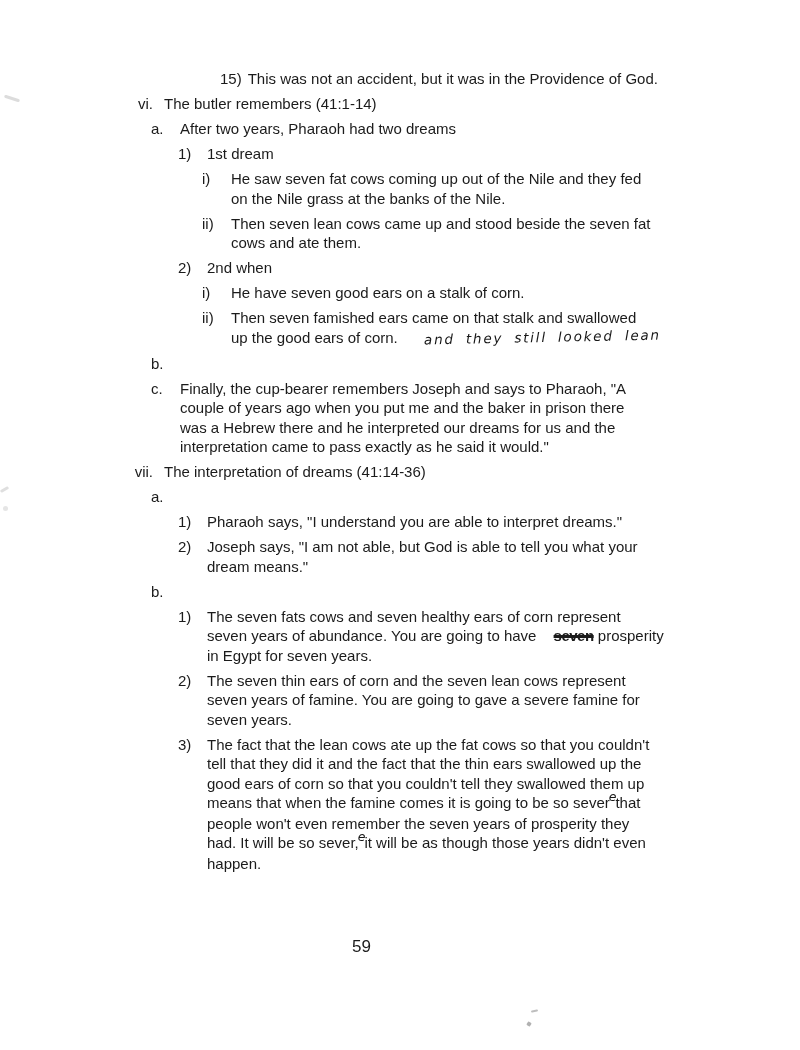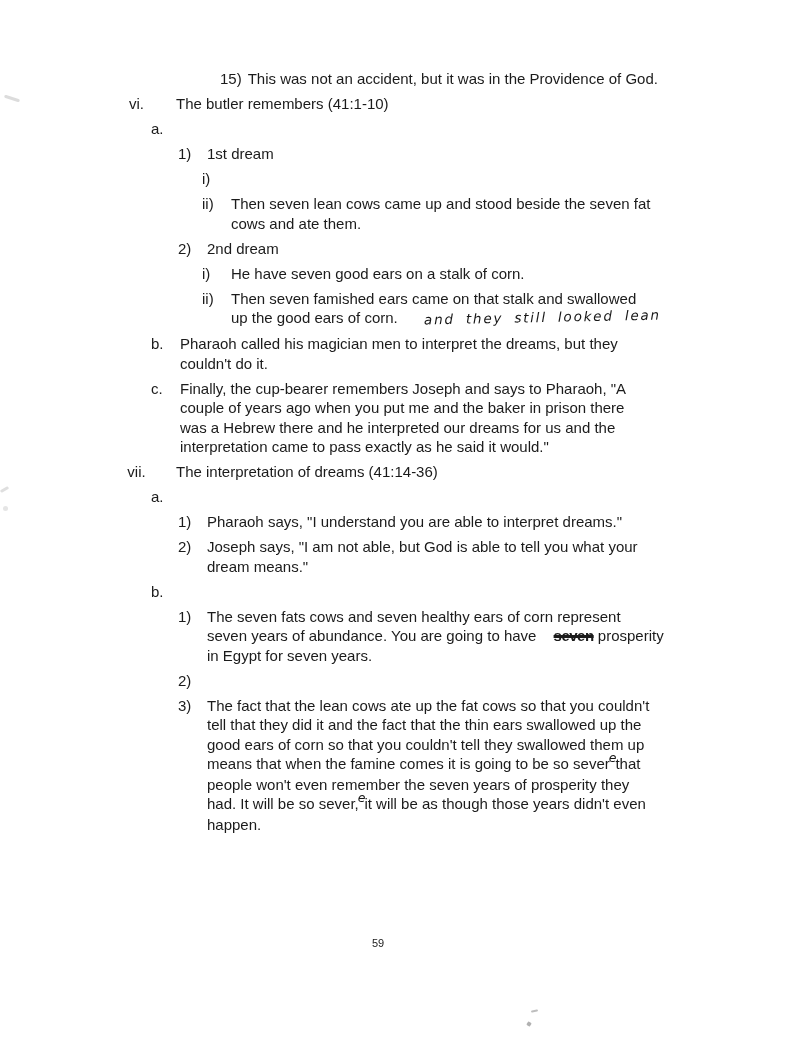--- a/index.html
+++ b/index.html
@@ -18,21 +18,21 @@
     box-sizing: border-box;
     padding-top: 69px;
   }
   .outline { font-size: 15px; line-height: 19.5px; }
   .item { display: flex; margin: 0 0 5.5px 0; }
   .item .m { flex: 0 0 auto; white-space: pre; }
   .item .b { flex: 0 0 auto; white-space: pre; padding-left: 6px; }
   .lv-n15 { padding-left: 220px; }
   .lv-n15 .m { margin-right: 0; }
   .lv-vi  { padding-left: 120px; }
-  .lv-vi  .m { width: 33px; text-align: center; margin-right: 17px; }
+  .lv-vi  .m { width: 33px; text-align: right; margin-right: 5px; }
   .lv-a   { padding-left: 151px; }
   .lv-a   .m { width: 13px; text-align: left; margin-right: 10px; }
   .lv-num { padding-left: 178px; }
   .lv-num .m { width: 14px; text-align: left; margin-right: 9px; }
   .lv-rom { padding-left: 202px; }
   .lv-rom .m { width: 23px; text-align: left; margin-right: 0; }
 
   
   .hand {
     display: inline-block;
@@ -60,22 +60,22 @@
     top: -7px;
     font-family: "DejaVu Sans", sans-serif;
     font-style: italic;
     font-size: 12.5px;
     margin: 0 -1px;
     color: #161616;
   }
 
   .page-number {
     position: absolute;
-    top: 937px; left: 372px;
-    font-size: 11px;
+    top: 937px; left: 352px;
+    font-size: 17px;
   }
 
   
   .artifact { position: absolute; pointer-events: none; }
   .art-tl {
     top: 97px; left: 4px; width: 16px; height: 3px;
     background: rgba(140,140,140,0.30);
     transform: rotate(18deg); border-radius: 2px;
   }
   .art-left1 {
@@ -102,54 +102,55 @@
 <body>
 
 <div class="page">
   <div class="outline">
       <div class="item lv-n15">
         <span class="m">15)</span>
         <span class="b"><span class="run">This was not an accident, but it was in the Providence of God.</span></span>
       </div>
       <div class="item lv-vi">
         <span class="m">vi.</span>
-        <span class="b"><span class="run">The butler remembers (41:1-10)</span></span>
+        <span class="b"><span class="run">The butler remembers (41:1-14)</span></span>
       </div>
       <div class="item lv-a">
         <span class="m">a.</span>
+        <span class="b"><span class="run">After two years, Pharaoh had two dreams</span></span>
       </div>
       <div class="item lv-num">
         <span class="m">1)</span>
         <span class="b"><span class="run">1st dream</span></span>
       </div>
       <div class="item lv-rom">
         <span class="m">i)</span>
+        <span class="b"><span class="run">He saw seven fat cows coming up out of the Nile and they fed
+on the Nile grass at the banks of the Nile.</span></span>
       </div>
       <div class="item lv-rom">
         <span class="m">ii)</span>
         <span class="b"><span class="run">Then seven lean cows came up and stood beside the seven fat
 cows and ate them.</span></span>
       </div>
       <div class="item lv-num">
         <span class="m">2)</span>
-        <span class="b"><span class="run">2nd dream</span></span>
+        <span class="b"><span class="run">2nd when</span></span>
       </div>
       <div class="item lv-rom">
         <span class="m">i)</span>
         <span class="b"><span class="run">He have seven good ears on a stalk of corn.</span></span>
       </div>
       <div class="item lv-rom">
         <span class="m">ii)</span>
         <span class="b"><span class="run">Then seven famished ears came on that stalk and swallowed
 up the good ears of corn.</span><span class="run hand">and they still looked lean</span></span>
       </div>
       <div class="item lv-a">
         <span class="m">b.</span>
-        <span class="b"><span class="run">Pharaoh called his magician men to interpret the dreams, but they
-couldn't do it.</span></span>
       </div>
       <div class="item lv-a">
         <span class="m">c.</span>
         <span class="b"><span class="run">Finally, the cup-bearer remembers Joseph and says to Pharaoh, "A
 couple of years ago when you put me and the baker in prison there
 was a Hebrew there and he interpreted our dreams for us and the
 interpretation came to pass exactly as he said it would."</span></span>
       </div>
       <div class="item lv-vi">
         <span class="m">vii.</span>
@@ -171,20 +172,23 @@
         <span class="m">b.</span>
       </div>
       <div class="item lv-num">
         <span class="m">1)</span>
         <span class="b"><span class="run">The seven fats cows and seven healthy ears of corn represent
 seven years of abundance. You are going to have </span><span class="run strike">seven</span><span class="run"> prosperity
 in Egypt for seven years.</span></span>
       </div>
       <div class="item lv-num">
         <span class="m">2)</span>
+        <span class="b"><span class="run">The seven thin ears of corn and the seven lean cows represent
+seven years of famine. You are going to gave a severe famine for
+seven years.</span></span>
       </div>
       <div class="item lv-num">
         <span class="m">3)</span>
         <span class="b"><span class="run">The fact that the lean cows ate up the fat cows so that you couldn't
 tell that they did it and the fact that the thin ears swallowed up the
 good ears of corn so that you couldn't tell they swallowed them up
 means that when the famine comes it is going to be so sever</span><span class="run ins">e</span><span class="run">that
 people won't even remember the seven years of prosperity they
 had. It will be so sever,</span><span class="run ins">e</span><span class="run">it will be as though those years didn't even
 happen.</span></span>

